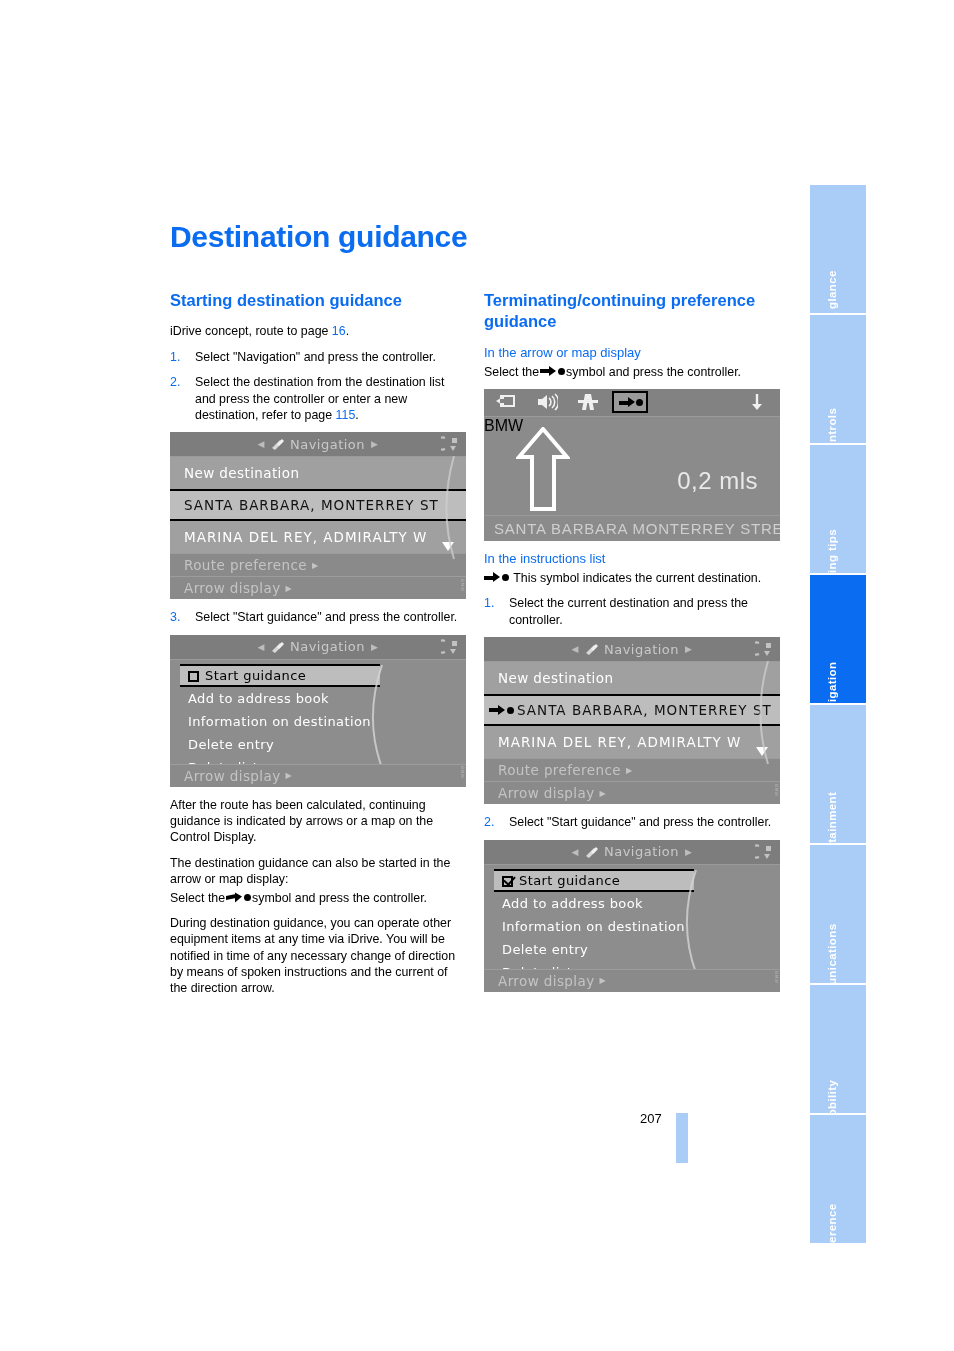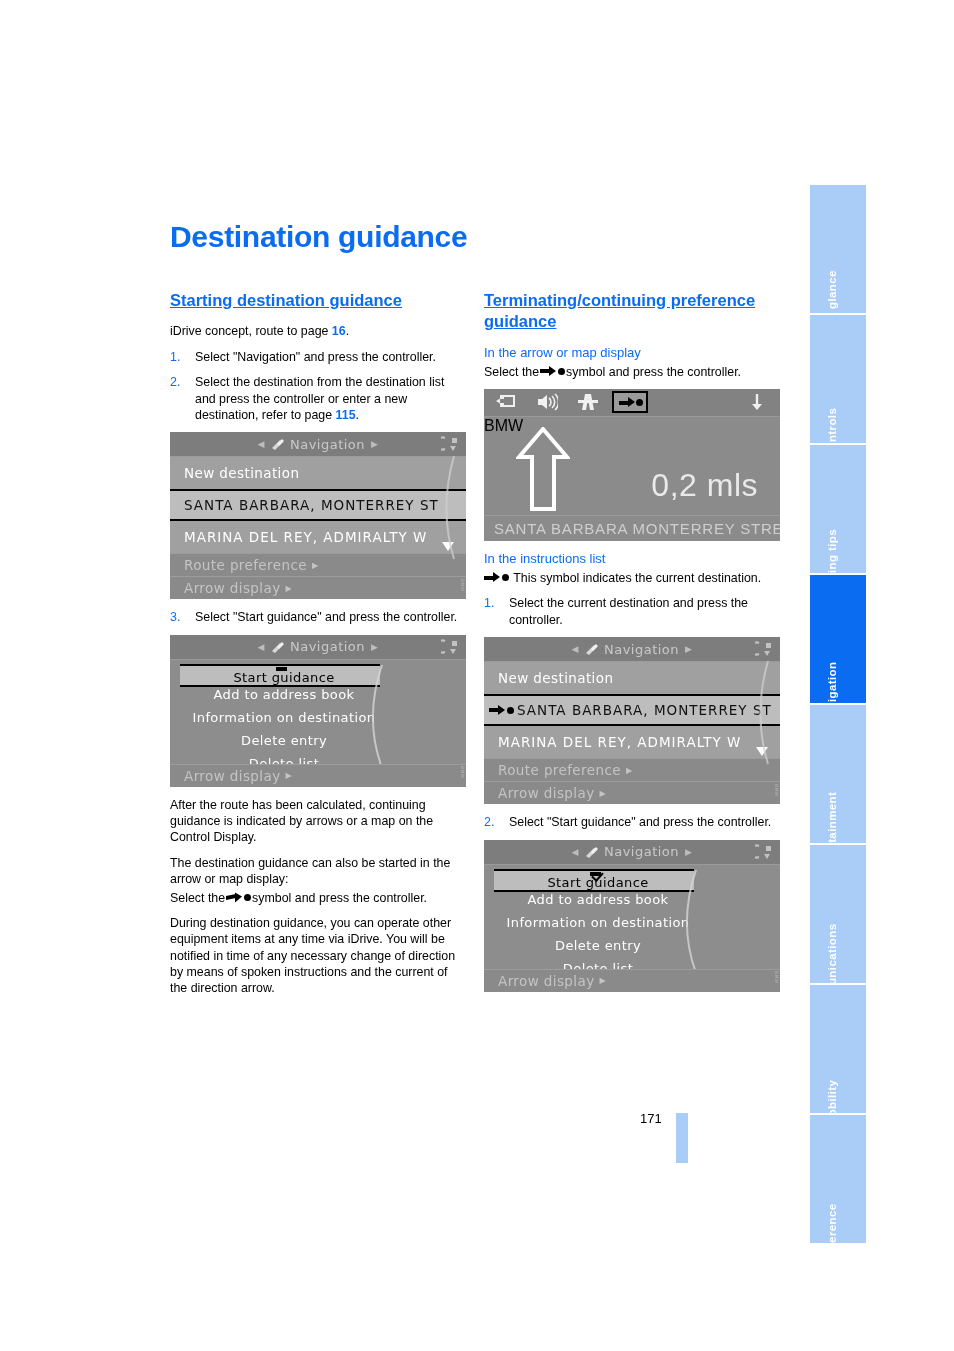--- a/index.html
+++ b/index.html
@@ -42,39 +42,38 @@
   }
   .col-left  { left: 170px; }
   .col-right { left: 484px; }
 
   h2.sec-title {
     margin: 0 0 12px 0;
     font-size: 16.5px;
     font-weight: bold;
     color: #0a6cf0;
     line-height: 1.3;
-    text-decoration: underline;
   }
   h3.sub-title {
     margin: 0 0 2px 0;
     font-size: 13px;
     font-weight: normal;
     color: #0a6cf0;
     line-height: 1.3;
   }
 
   p.body {
     margin: 0 0 9px 0;
     font-size: 12.4px;
     line-height: 1.32;
     color: #000;
   }
   p.body.tight { margin-bottom: 2px; }
 
-  .link { color: #0a6cf0; font-weight: bold; }
+  .link { color: #0a6cf0; }
 
   
   .step {
     display: flex;
     margin: 0 0 9px 0;
     font-size: 12.4px;
     line-height: 1.32;
     color: #000;
   }
   .step .num {
@@ -215,21 +214,21 @@
   }
 
   
   .popup {
     position: absolute;
     left: 10px;
     top: 29px;
     width: 200px;
     background: #8a8a8a;
   }
-  .popup .row { padding-left: 8px; height: 23px; font-size: 13px; flex-direction: column; }
+  .popup .row { padding-left: 8px; height: 23px; font-size: 13px; }
   .popup .row.sel { background: #bdbdbd; color: #000; }
 
   .chk {
     display: inline-block;
     width: 11px; height: 11px;
     border: 2px solid #000;
     margin-right: 6px;
     position: relative;
     top: 1px;
     box-sizing: border-box;
@@ -267,21 +266,21 @@
     position: absolute;
     left: 128px; top: 2px;
     width: 36px; height: 22px;
     border: 2.5px solid #000;
     background: #9a9a9a;
     box-sizing: border-box;
   }
   .arrowshot .dist {
     position: absolute;
     right: 22px; top: 78px;
-    font-size: 32px;
+    font-size: 24px;
     color: #e9e9e9;
     letter-spacing: 0.5px;
   }
   .arrowshot .street {
     position: absolute;
     left: 0; right: 0; bottom: 0;
     height: 26px;
     line-height: 26px;
     padding-left: 10px;
     font-size: 15px;
@@ -664,16 +663,16 @@
       <span class="lbl">Communications</span>
     </div>
     <div class="tab" style="height:128px;">
       <span class="lbl">Mobility</span>
     </div>
     <div class="tab" style="height:128px;">
       <span class="lbl">Reference</span>
     </div>
   </div>
 
-  <div id="pagenum">171</div>
+  <div id="pagenum">207</div>
   <div id="pagebar"></div>
 
 </div>
 
 </body></html>

